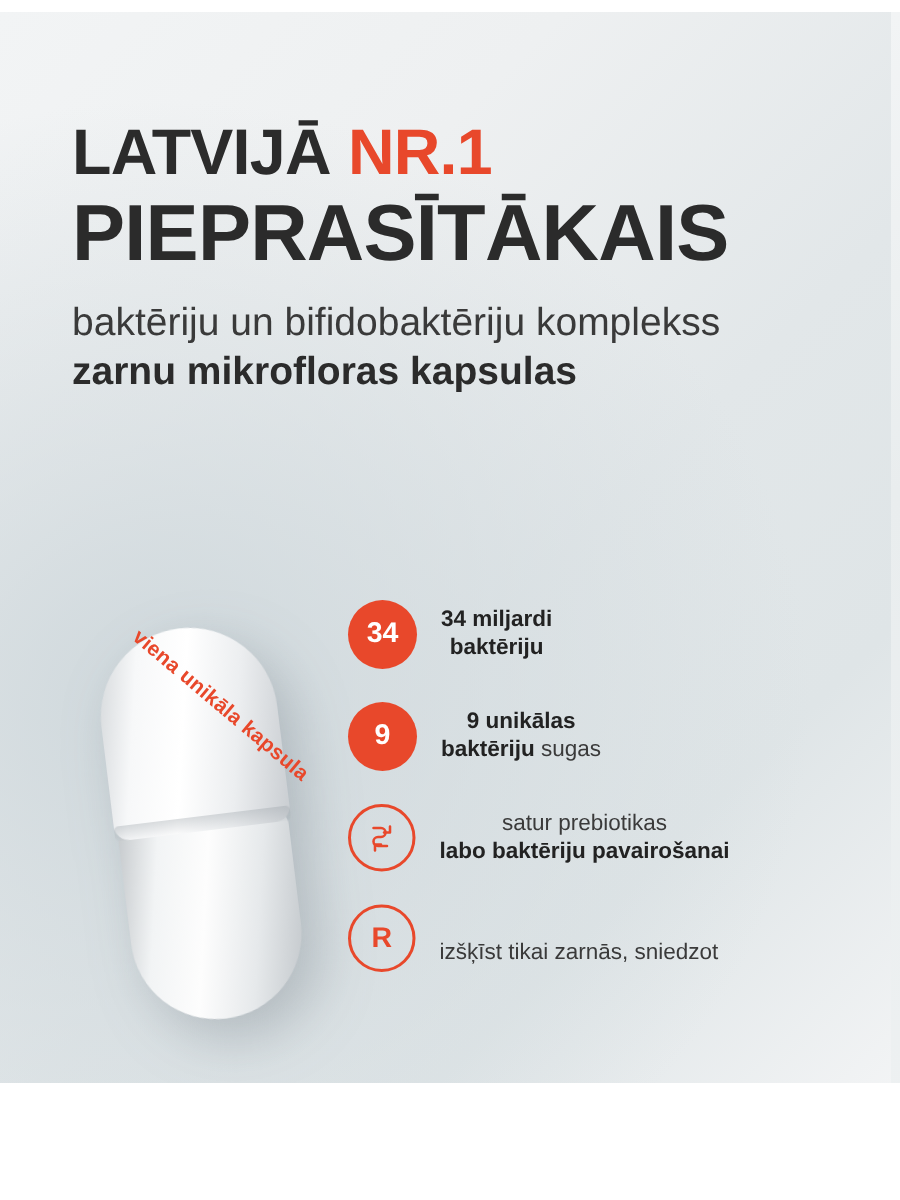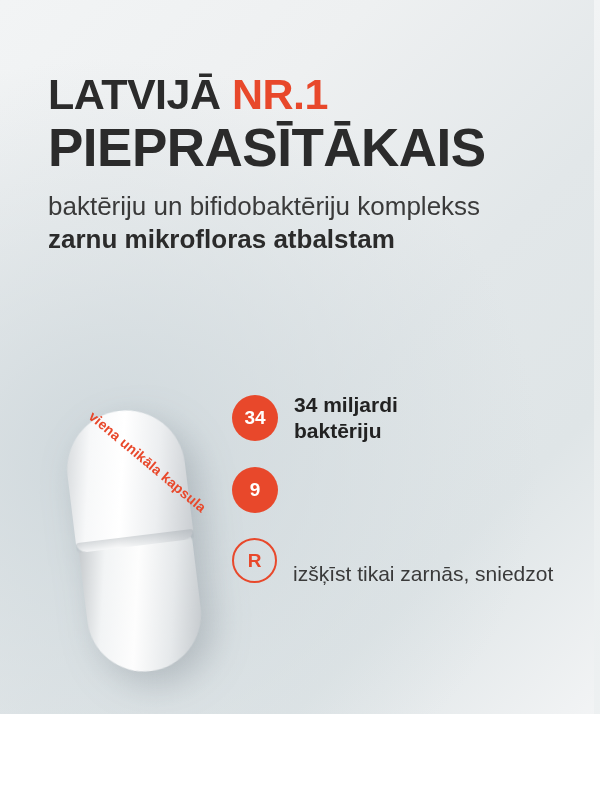--- a/index.html
+++ b/index.html
@@ -13,20 +13,21 @@
     overflow: hidden;
   }
   .poster {
     position: relative;
     width: 600px;
     height: 740px;
     background:
       radial-gradient(ellipse 120% 90% at 18% 62%, #cfd8dc 0%, rgba(207,216,220,0) 60%),
       linear-gradient(135deg, #f2f4f5 0%, #eef0f1 28%, #e2e7e9 55%, #dfe5e7 75%, #f4f5f6 100%);
     overflow: hidden;
+    margin-top: 8px;
   }
   .poster:after {
     content: "";
     position: absolute;
     left: 0; right: 0; bottom: 0;
     height: 26px;
     background: #ffffff;
   }
   .edge-strip {
     position: absolute;
@@ -160,42 +161,43 @@
   }
   .badge.outline {
     background: transparent;
     border: 2.5px solid #e8482b;
     color: #e8482b;
     width: 41px;
     height: 41px;
   }
   .badge svg { display: block; }
   .f-text {
-    font-size: 21px;
+    font-size: 15px;
     line-height: 1.25;
     color: #3a3a3a;
+    text-align: center;
   }
   .f-text b { font-weight: bold; color: #222; }
   .f-text .reg { font-weight: normal; }
 </style>
 </head>
 <body>
 
 <div class="poster">
 
   <div class="edge-strip"></div>
 
   <div class="headline-block">
     <div class="h-line1">
       <span>LATVIJĀ</span>
       <span class="accent">NR.1</span>
     </div>
     <div class="h-line2">PIEPRASĪTĀKAIS</div>
     <div class="sub">
-      <span>baktēriju un bifidobaktēriju komplekss </span><b>zarnu mikrofloras atbalstam</b>
+      <span>baktēriju un bifidobaktēriju komplekss </span><b>zarnu mikrofloras kapsulas</b>
     </div>
   </div>
 
   <div class="capsule-wrap">
     <div class="capsule">
       <div class="cap-bottom"></div>
       <div class="cap-top"></div>
       <div class="cap-seam"></div>
     </div>
     <div class="capsule-label">viena unikāla kapsula</div>
@@ -206,22 +208,39 @@
     <div class="feature">
       <div class="badge">34</div>
       <div class="f-text">
         <b>34 miljardi</b><br>
         <b>baktēriju</b>
       </div>
     </div>
 
     <div class="feature">
       <div class="badge">9</div>
-    </div>
-
+      <div class="f-text">
+        <b>9 unikālas</b><br>
+        <b>baktēriju</b><span class="reg"> sugas</span>
+      </div>
+    </div>
+
+    <div class="feature">
+      <div class="badge outline">
+        <svg width="24" height="24" viewBox="0 0 24 24" fill="none" stroke="#e8482b" stroke-width="1.7" stroke-linecap="round" stroke-linejoin="round">
+          <path d="M6 5h5a3 3 0 0 1 0 6H9a3 3 0 0 0 0 6h6"></path>
+          <path d="M17 4v4h-4"></path>
+          <path d="M7 20v-4h4"></path>
+        </svg>
+      </div>
+      <div class="f-text">
+        <span class="reg">satur prebiotikas</span><br>
+        <b>labo baktēriju pavairošanai</b>
+      </div>
+    </div>
 
     <div class="feature">
       <div class="badge outline">R</div>
       <div class="f-text">
         <br>
         <span class="reg">izšķīst tikai zarnās, sniedzot</span><br>
       </div>
     </div>
 
   </div>

